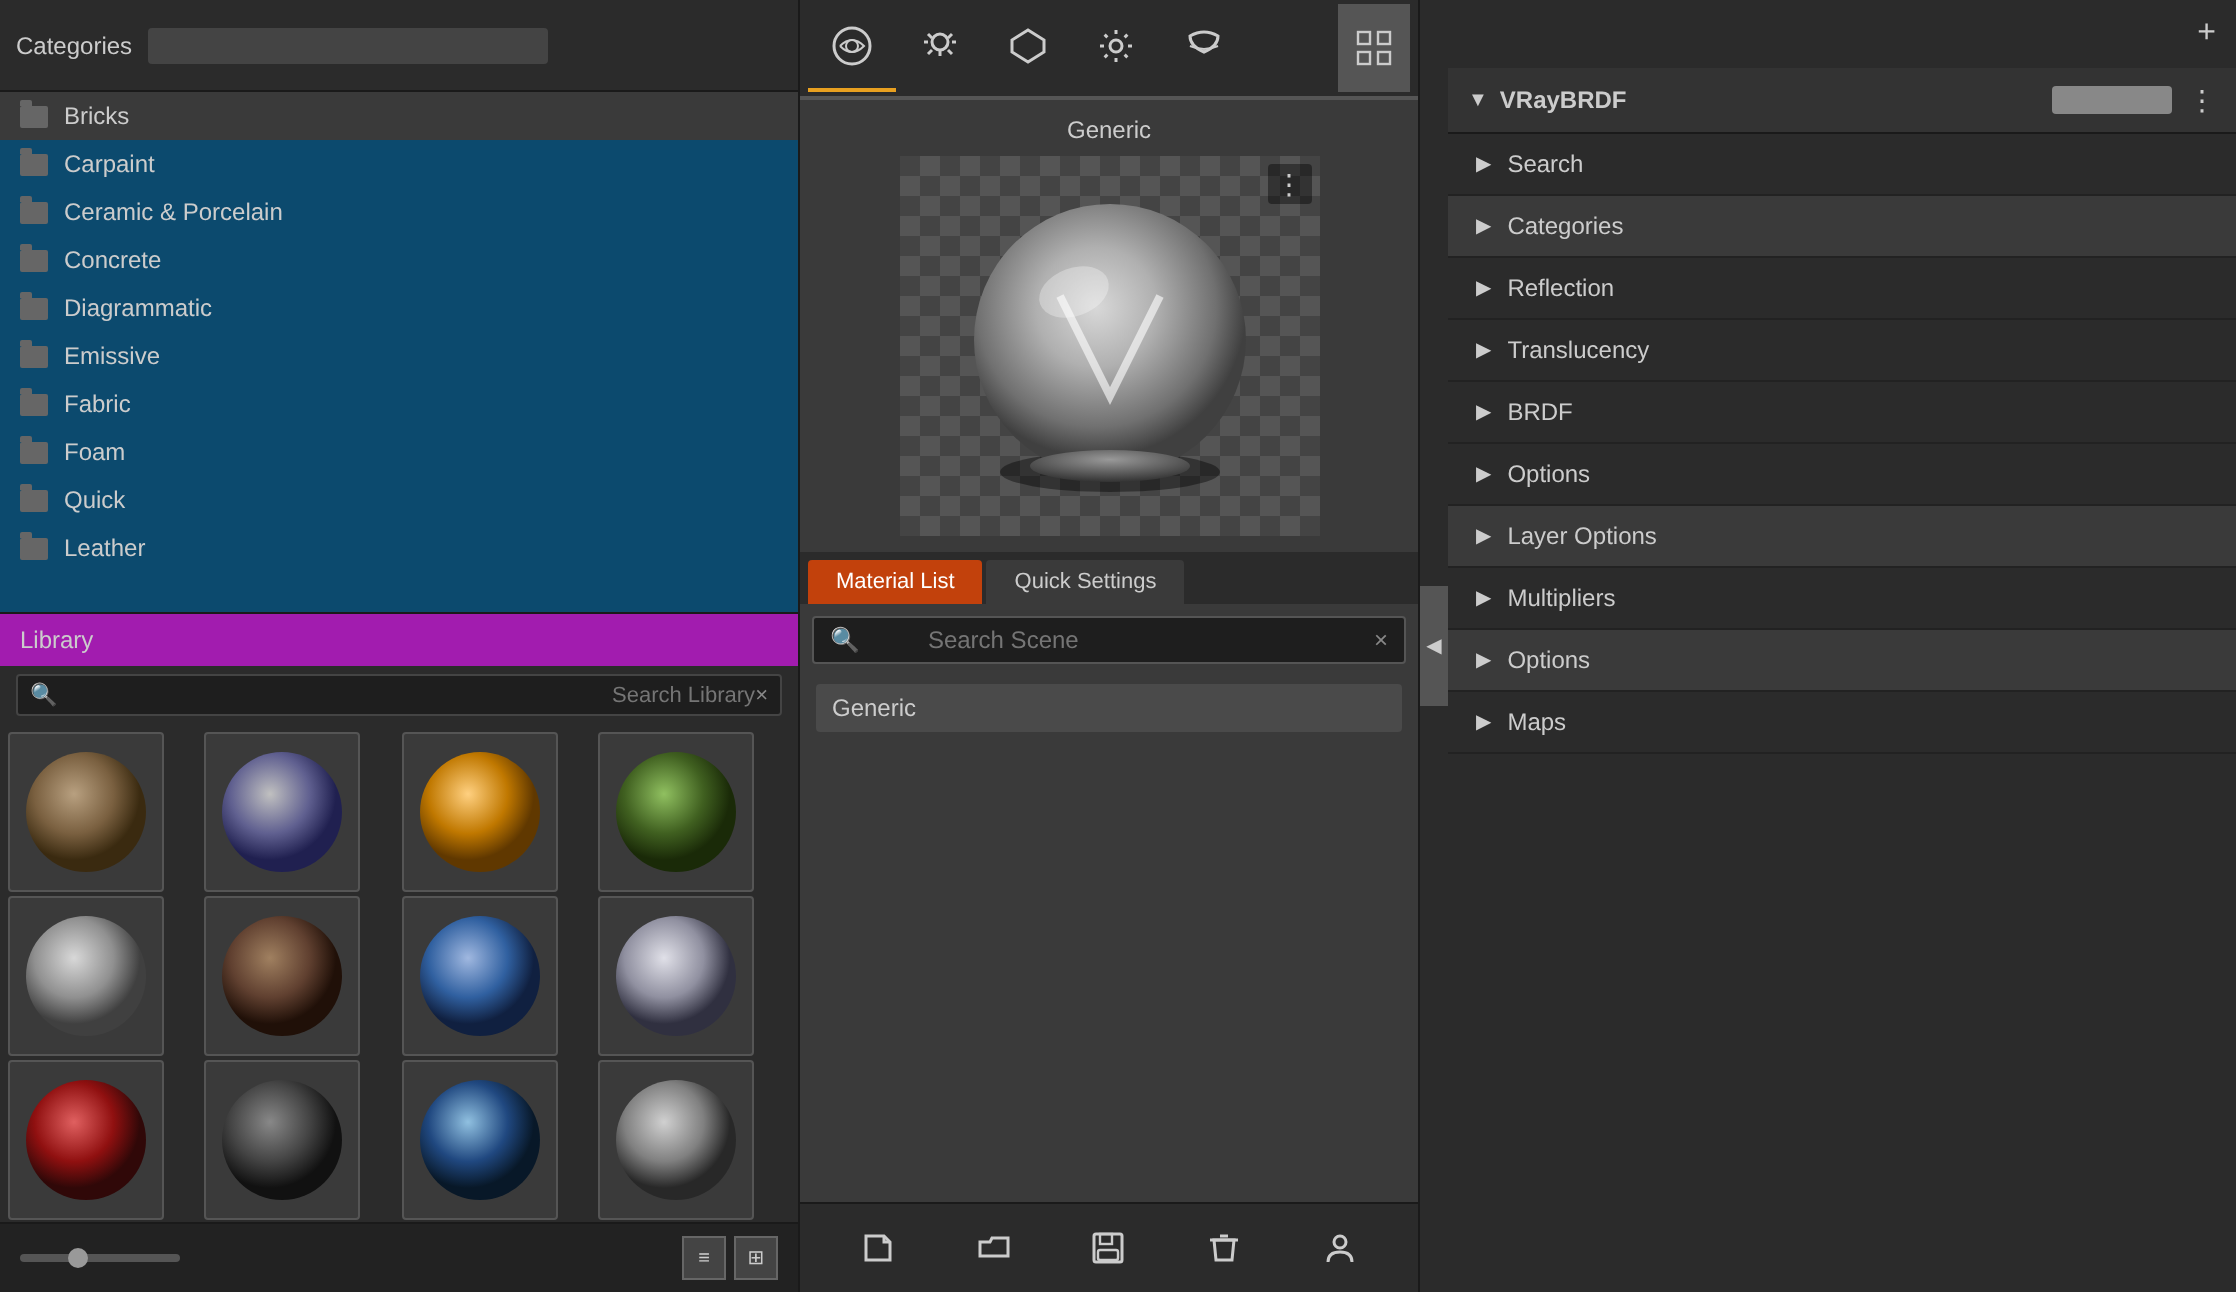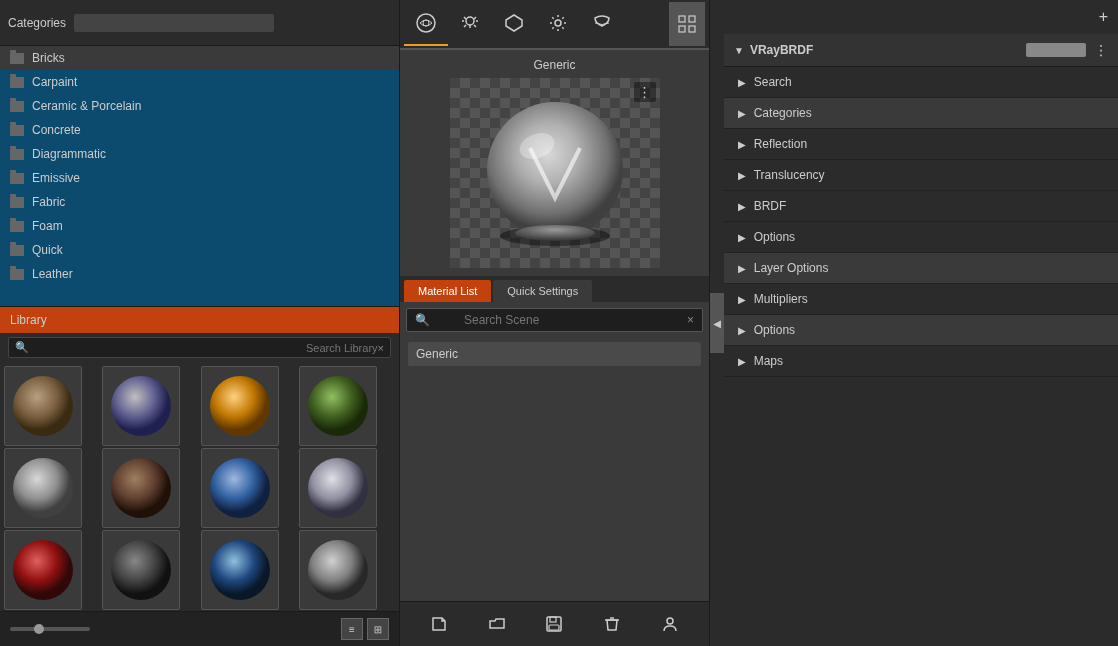--- a/index.html
+++ b/index.html
@@ -86,21 +86,21 @@
       background: #2b2b2b;
       border-top: 1px solid #1a1a1a;
       display: flex;
       flex-direction: column;
     }
     .library-header {
       display: flex;
       align-items: center;
       justify-content: space-between;
       padding: 6px 10px;
-      background: #c2410c;
+      background: #a21caf;
     }
     .library-header span {
       color: #ccc;
       font-size: 12px;
     }
     .library-search {
       display: flex;
       align-items: center;
       margin: 4px 8px;
       background: #1e1e1e;

